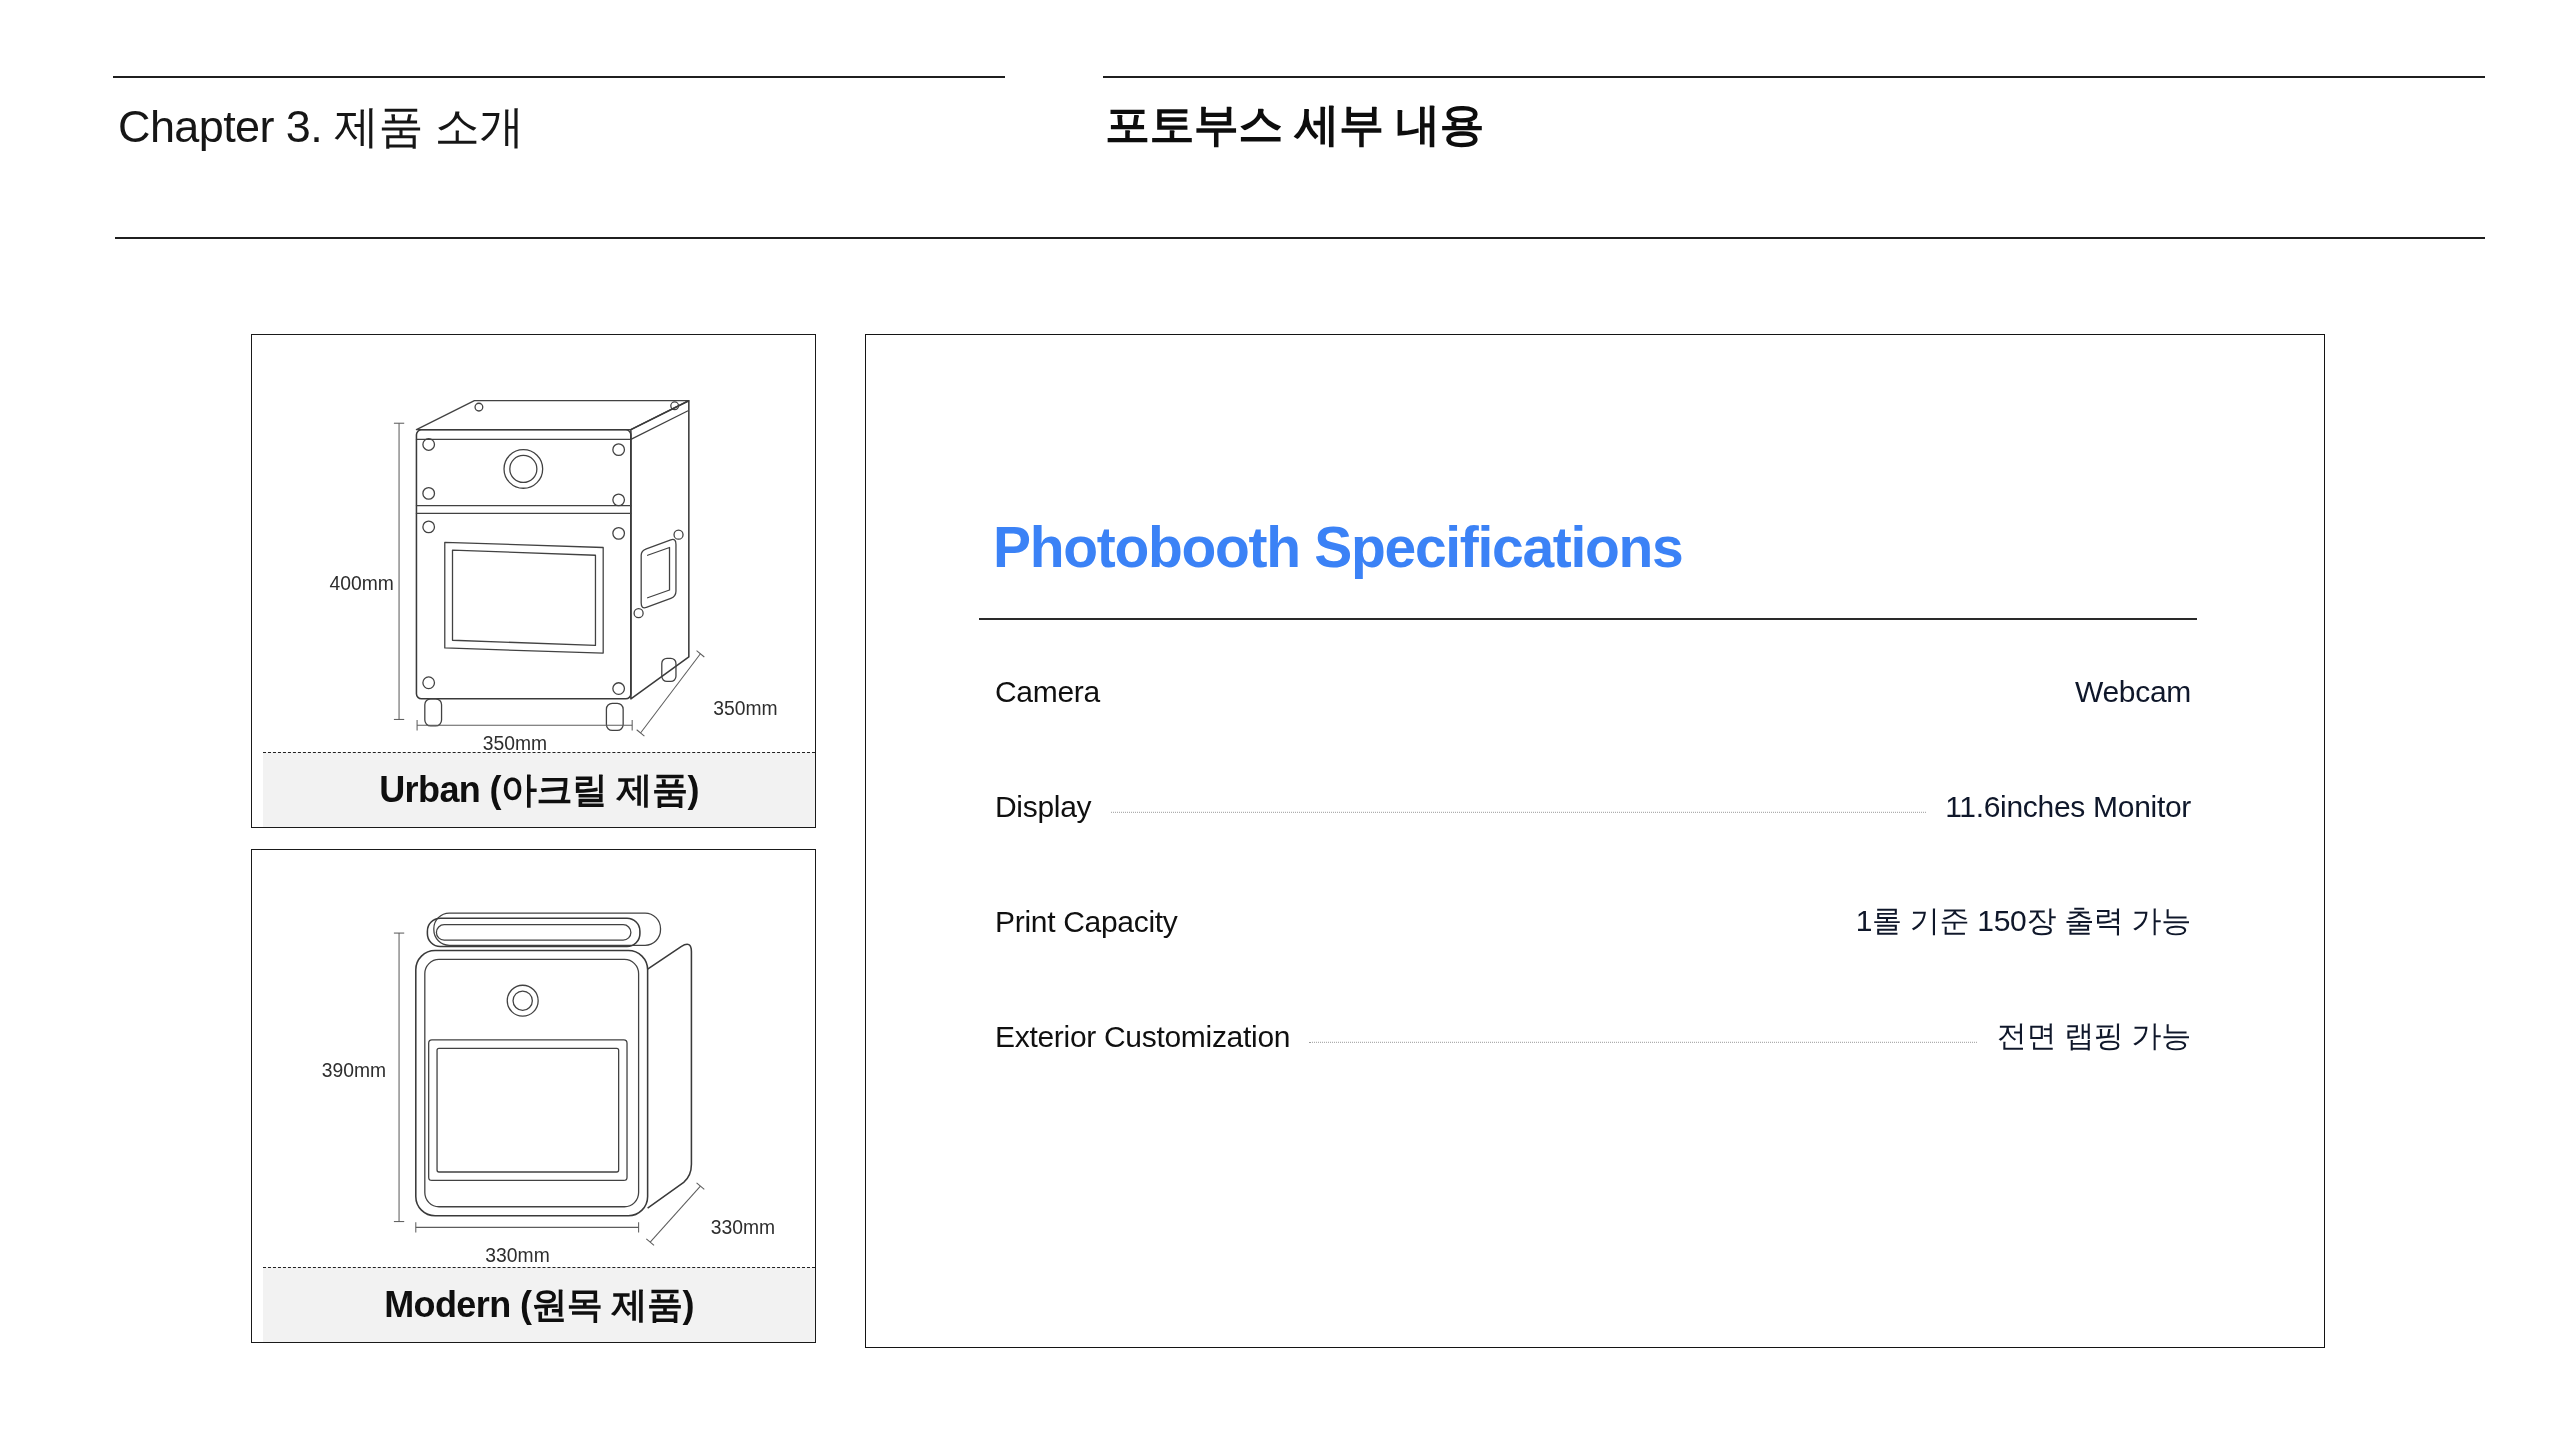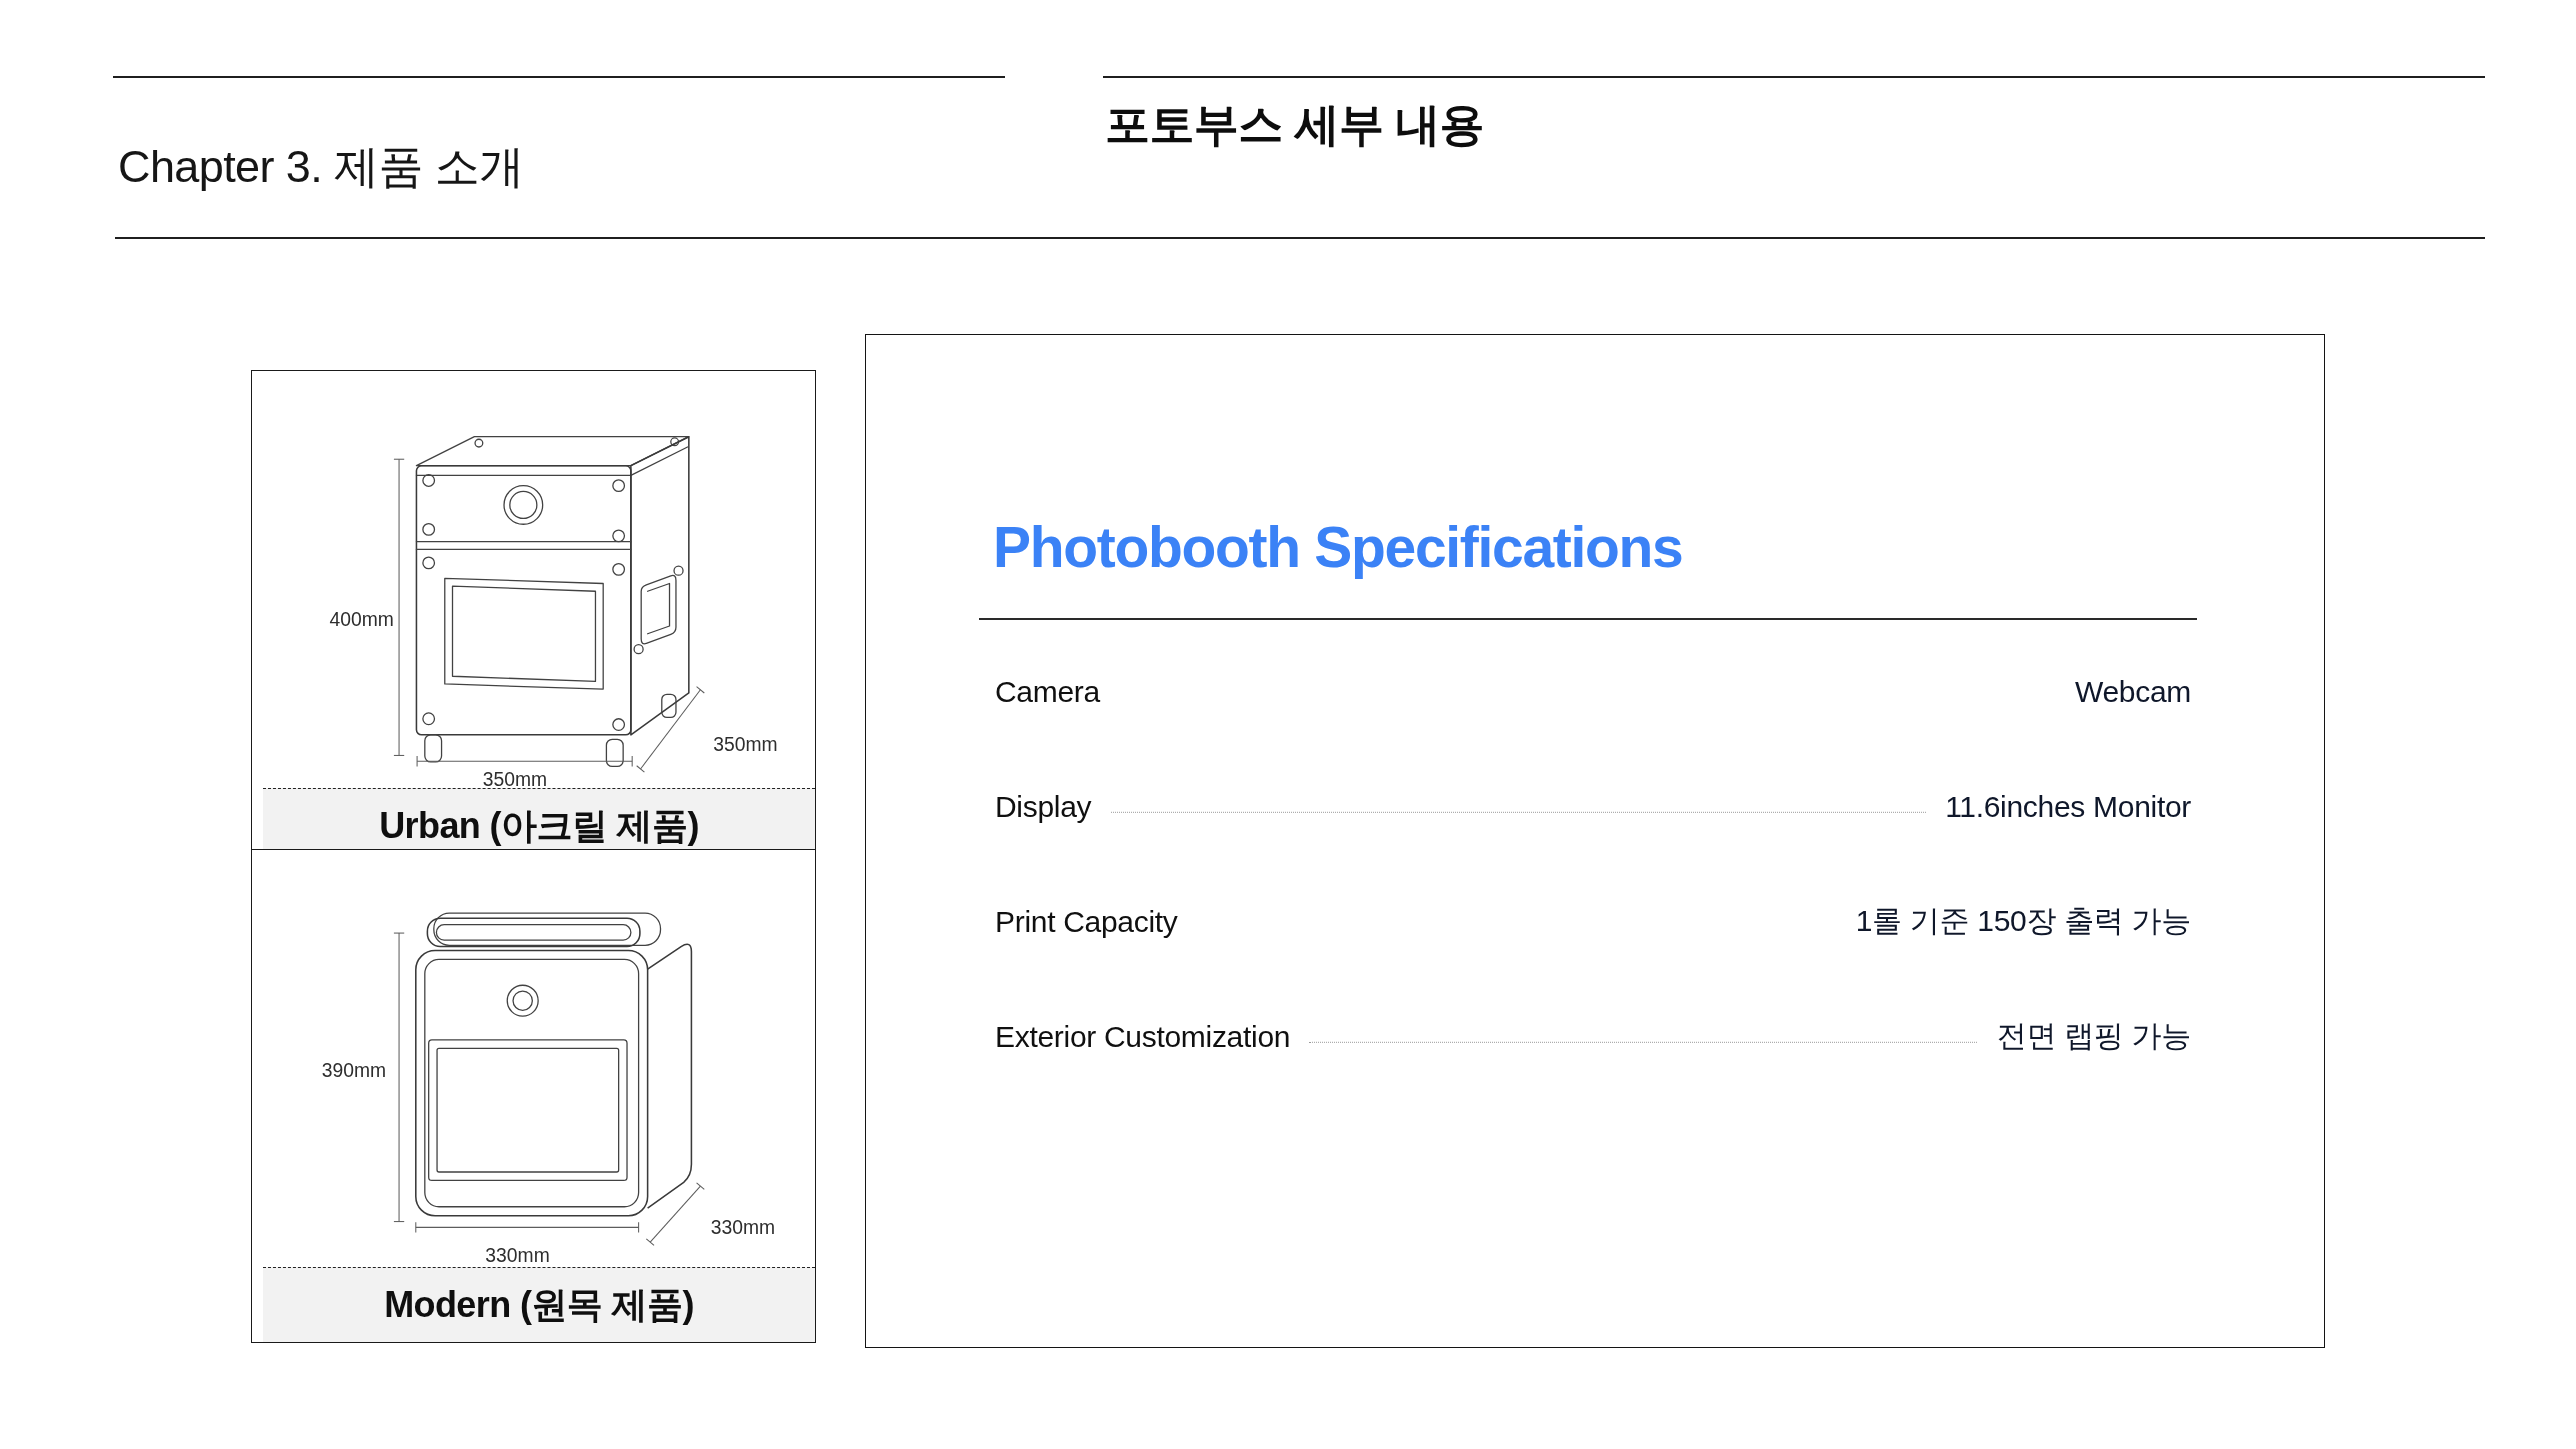--- a/index.html
+++ b/index.html
@@ -10,33 +10,33 @@
   }
   #page{position:absolute;inset:0;background:#fff;}
 
   
   .rule{position:absolute;background:#1f1f1f;height:1.9px;}
   #rule-top-left{left:113px;top:76px;width:892px;}
   #rule-top-right{left:1103px;top:76px;width:1382px;}
   #rule-bottom{left:115px;top:237px;width:2370px;}
   #chapter-title{
     position:absolute;left:118px;top:97px;font-size:45px;font-weight:400;
-    color:#161616;letter-spacing:-0.6px;white-space:nowrap;margin-top:40px;
+    color:#161616;letter-spacing:-0.6px;white-space:nowrap;
   }
   #page-title{
     position:absolute;left:1105px;top:95px;font-size:45px;font-weight:700;
     color:#0d0d0d;letter-spacing:-0.6px;white-space:nowrap;
   }
 
   
   .product-card{
     position:absolute;left:251px;width:563px;height:492px;
     border:1.9px solid #1a1a1a;background:#fff;
   }
-  #card-urban{top:334px;margin-top:36px;}
+  #card-urban{top:334px;}
   #card-modern{top:849px;}
   .drawing{position:absolute;left:0;top:0;}
   .caption{
     position:absolute;left:11px;right:0;bottom:0;height:74px;
     border-top:1.3px dashed #222;background:#f2f2f2;
     display:flex;align-items:center;justify-content:center;
   }
   .caption span{font-size:36px;font-weight:600;color:#0f0f0f;letter-spacing:-0.6px;}
 
   

